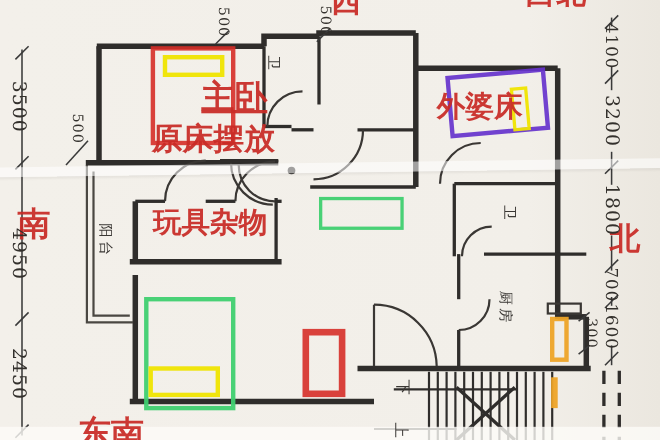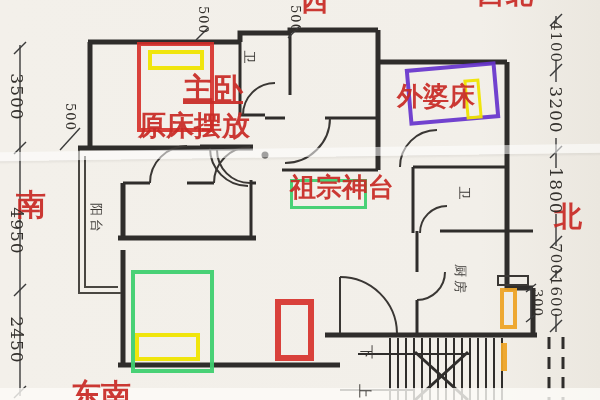--- a/index.html
+++ b/index.html
@@ -156,21 +156,21 @@
   <div class="box b-green" style="left:131px;top:270px;width:83px;height:103px;"></div>
   <div class="box b-yellow" style="left:135px;top:333px;width:65px;height:28px;"></div>
   <div class="box b-green" style="left:290px;top:179px;width:77px;height:30px;border-width:3px;"></div>
   <div class="box b-red" style="left:275px;top:299px;width:39px;height:62px;border-width:6px;"></div>
   <div class="box b-orange" style="left:500px;top:288px;width:17px;height:41px;"></div>
   <div class="box fill-orange" style="left:501px;top:343px;width:6px;height:28px;"></div>
 
   <div class="lbl red" style="left:183px;top:74px;font-size:30px;text-decoration:underline;">主卧</div>
   <div class="lbl red" style="left:138px;top:100px;font-size:28px;margin-top:12px;">原床摆放</div>
   <div class="lbl red" style="left:397px;top:83px;font-size:26px;">外婆床</div>
-  <div class="lbl red" style="left:290px;top:174px;font-size:26px;">祖宗神台</div>
+  <div class="lbl red" style="left:139px;top:189px;font-size:26px;">玩具杂物</div>
 
   <div class="lbl red" style="left:301px;top:-13px;font-size:28px;">西</div>
   <div class="lbl red" style="left:477px;top:-19px;font-size:27px;letter-spacing:2px;">西北</div>
   <div class="lbl red" style="left:16px;top:190px;font-size:30px;">南</div>
   <div class="lbl red" style="left:554px;top:203px;font-size:28px;">北</div>
   <div class="lbl red" style="left:71px;top:380px;font-size:30px;">东南</div>
 
   <div class="lbl blk rot" style="left:249px;top:57px;font-size:13px;">卫</div>
   <div class="lbl blk rot" style="left:464px;top:193px;font-size:13px;">卫</div>
   <div class="lbl blk rot" style="left:460px;top:280px;font-size:13px;letter-spacing:3px;">厨房</div>

